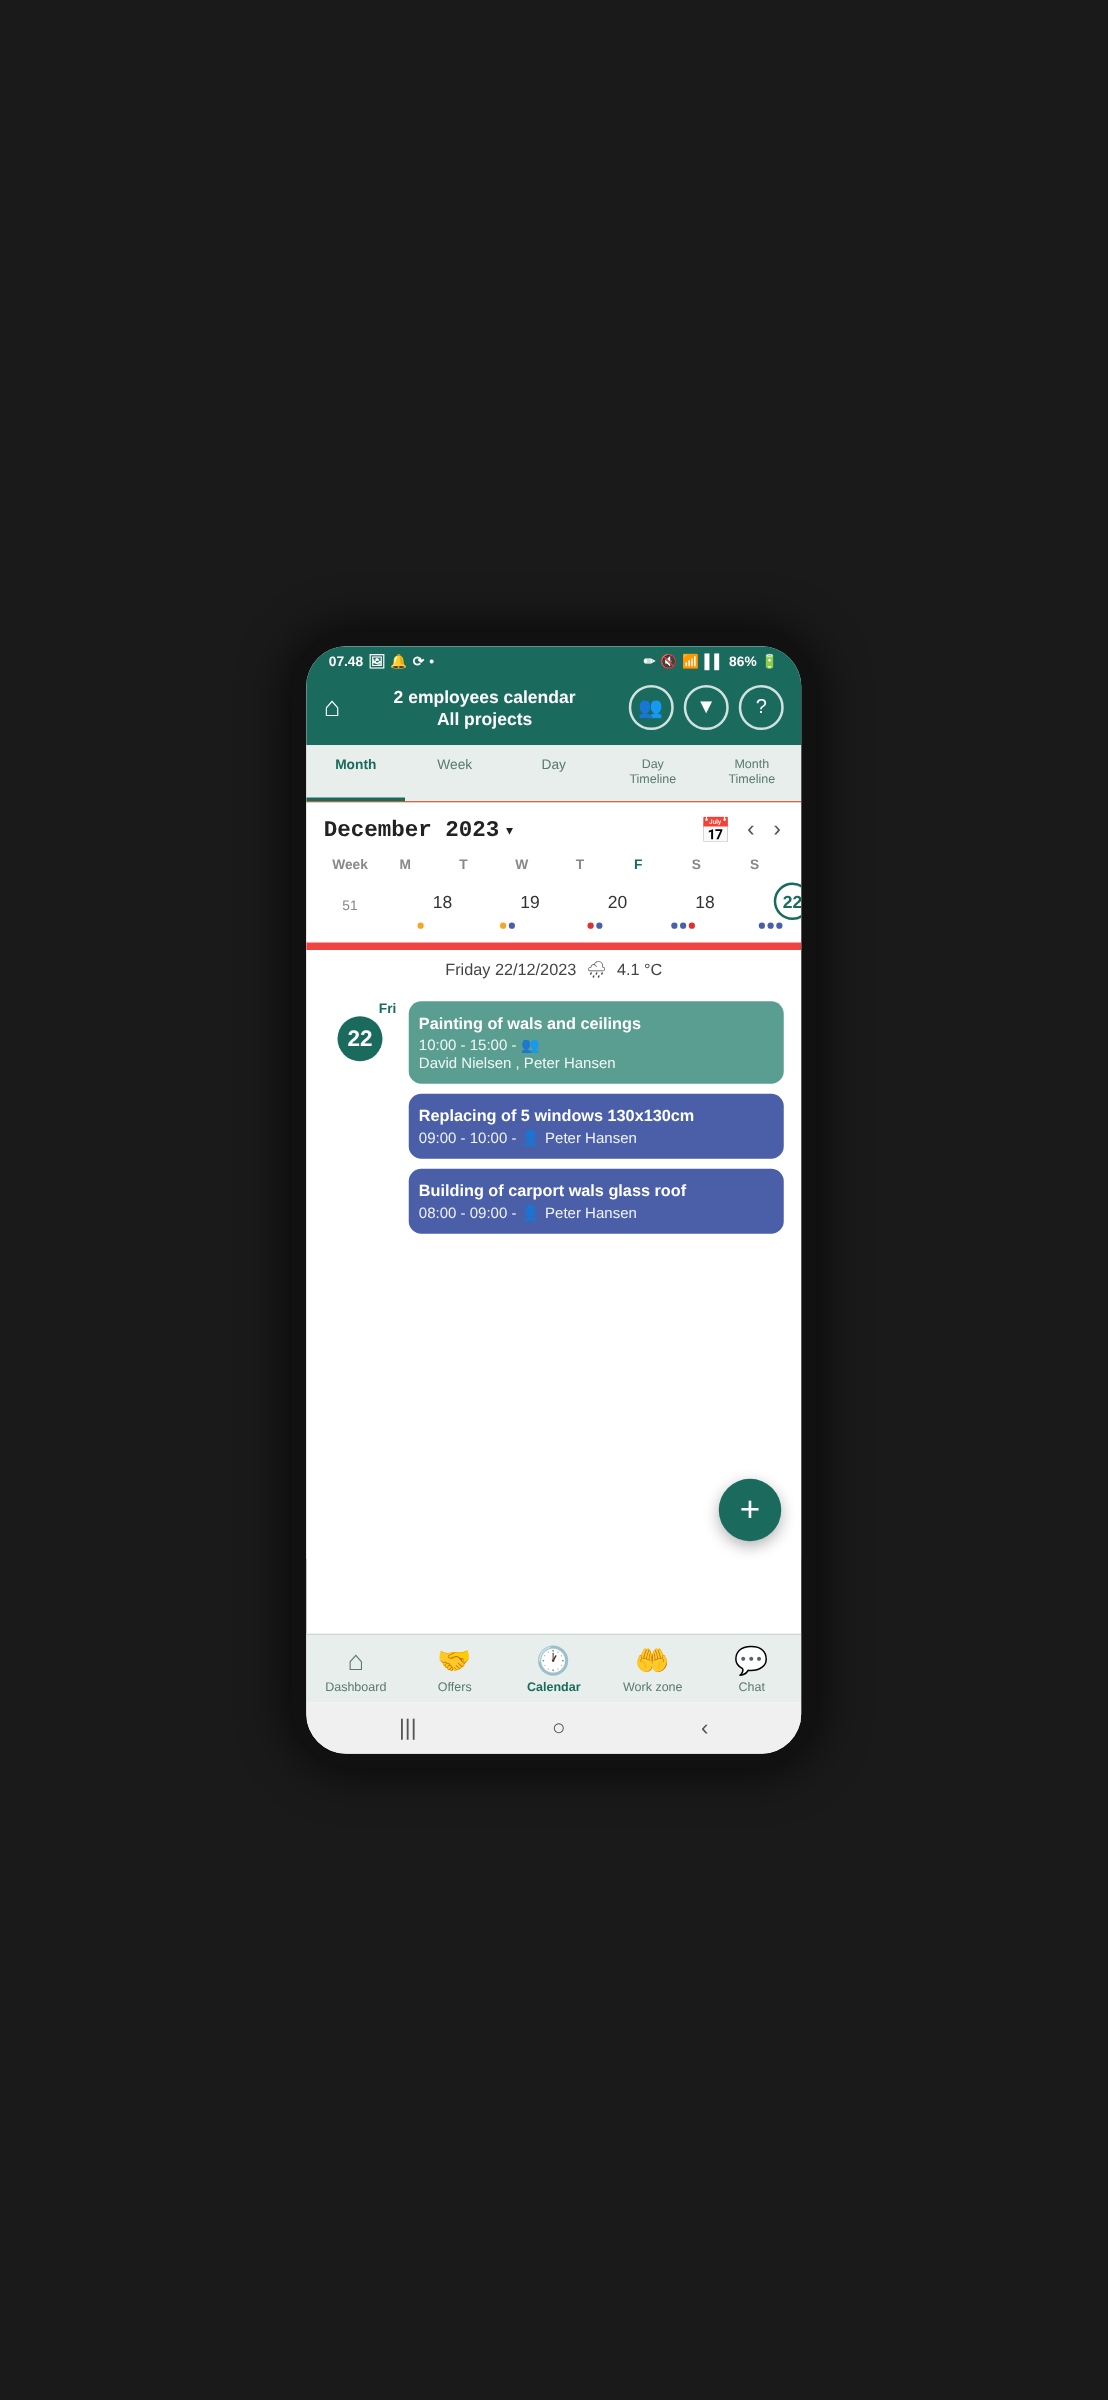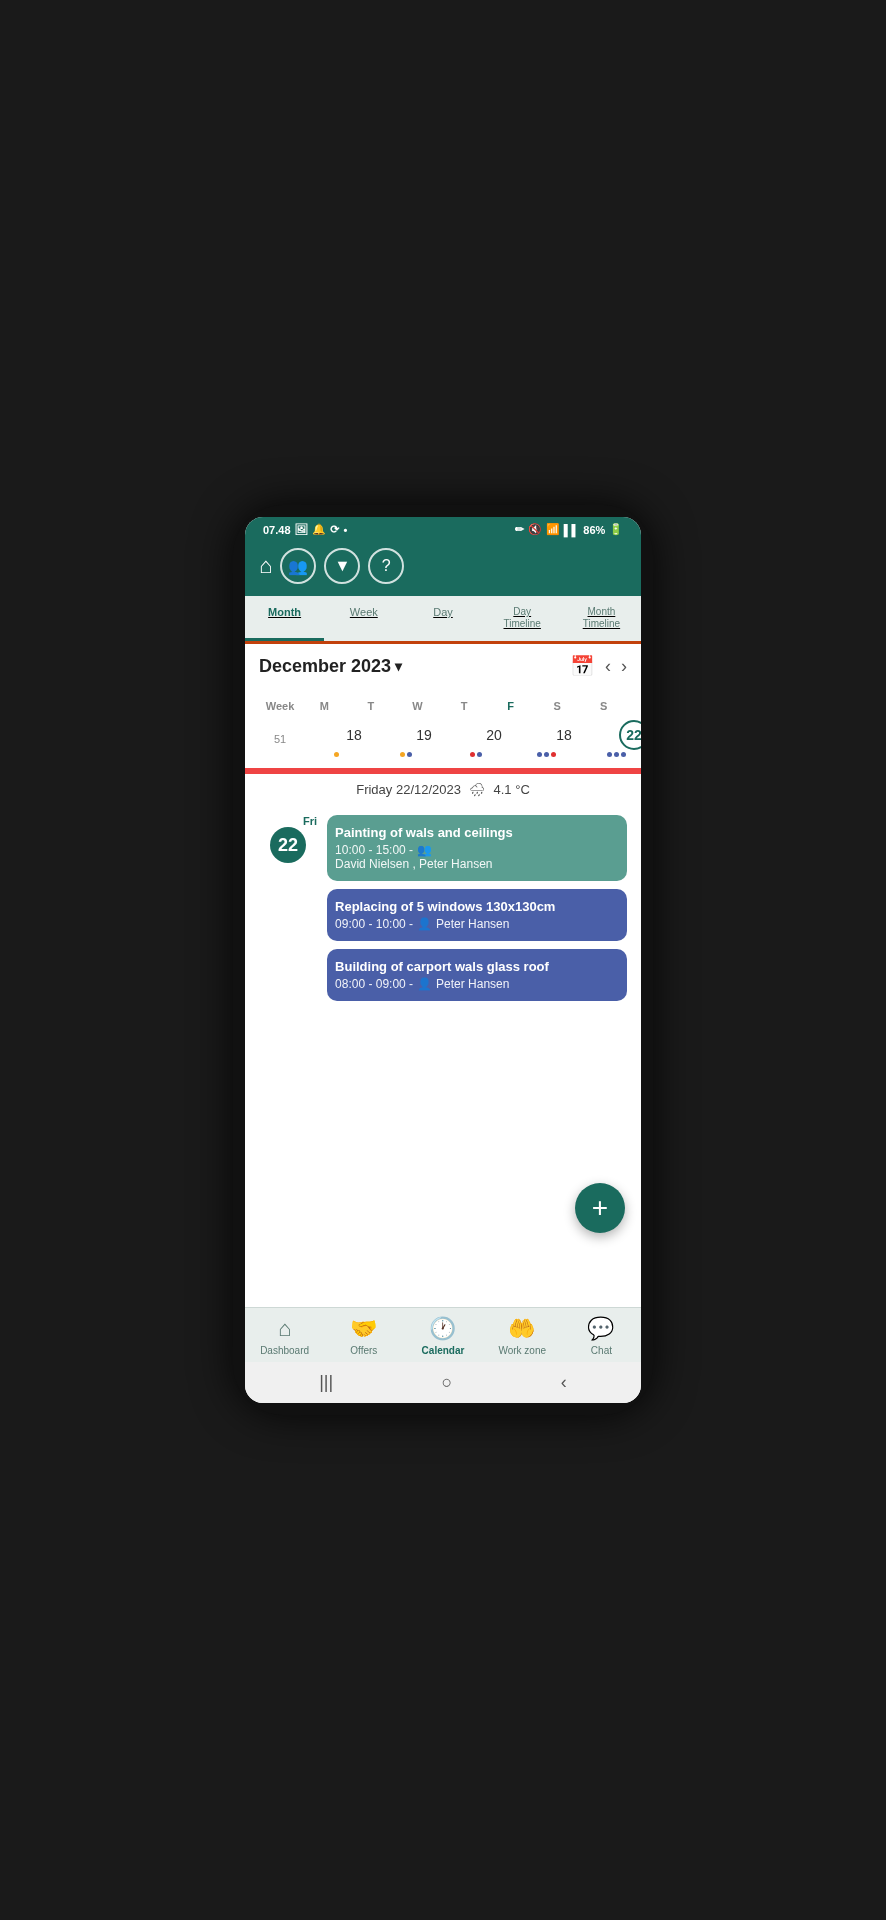--- a/index.html
+++ b/index.html
@@ -17,21 +17,21 @@
       background: #111;
       border-radius: 50px;
       padding: 12px;
       box-shadow: 0 0 40px rgba(0,0,0,0.8);
       position: relative;
     }
     .phone-inner {
       width: 100%;
       height: 100%;
       background: #fff;
-      border-radius: 18px;
+      border-radius: 32px;
       overflow: hidden;
       display: flex;
       flex-direction: column;
     }
     
     .status-bar {
       background: #1a6b5e;
       display: flex;
       justify-content: space-between;
       align-items: center;
@@ -80,23 +80,22 @@
       align-items: center;
       justify-content: center;
       font-size: 16px;
       cursor: pointer;
     }
     
     .tab-bar {
       background: #e8eeec;
       display: flex;
       align-items: stretch;
-      border-bottom: 3px solid #c2410c;
-      flex-shrink: 0;
-      text-decoration: underline;
+      border-bottom: 1px solid #c2410c;
+      flex-shrink: 0;
     }
     .tab-item {
       flex: 1;
       text-align: center;
       padding: 10px 4px 8px 4px;
       font-size: 11px;
       color: #5a7a72;
       cursor: pointer;
       border-bottom: 3px solid transparent;
       line-height: 1.2;
@@ -109,21 +108,22 @@
     
     .calendar-section {
       background: #fff;
       flex-shrink: 0;
       padding: 10px 14px 6px 14px;
     }
     .calendar-header {
       display: flex;
       align-items: center;
       justify-content: space-between;
-      margin-bottom: 22px;
+      margin-bottom: 8px;
+      font-family: Liberation Mono, monospace;
     }
     .calendar-month-title {
       font-size: 18px;
       font-weight: 700;
       color: #222;
       display: flex;
       align-items: center;
       gap: 4px;
     }
     .calendar-nav {
@@ -351,20 +351,24 @@
         <span>🔇</span>
         <span>📶</span>
         <span>▌▌</span>
         <span>86%</span>
         <span>🔋</span>
       </div>
     </div>
 
     <div class="header">
       <div class="header-home-icon">⌂</div>
+      <div class="header-title">
+        <div>2 employees calendar</div>
+        <div>All projects</div>
+      </div>
       <div class="header-icons">
         <div class="header-icon-btn">👥</div>
         <div class="header-icon-btn">▼</div>
         <div class="header-icon-btn">?</div>
       </div>
     </div>
 
     <div class="tab-bar">
       <div class="tab-item active">Month</div>
       <div class="tab-item">Week</div>

